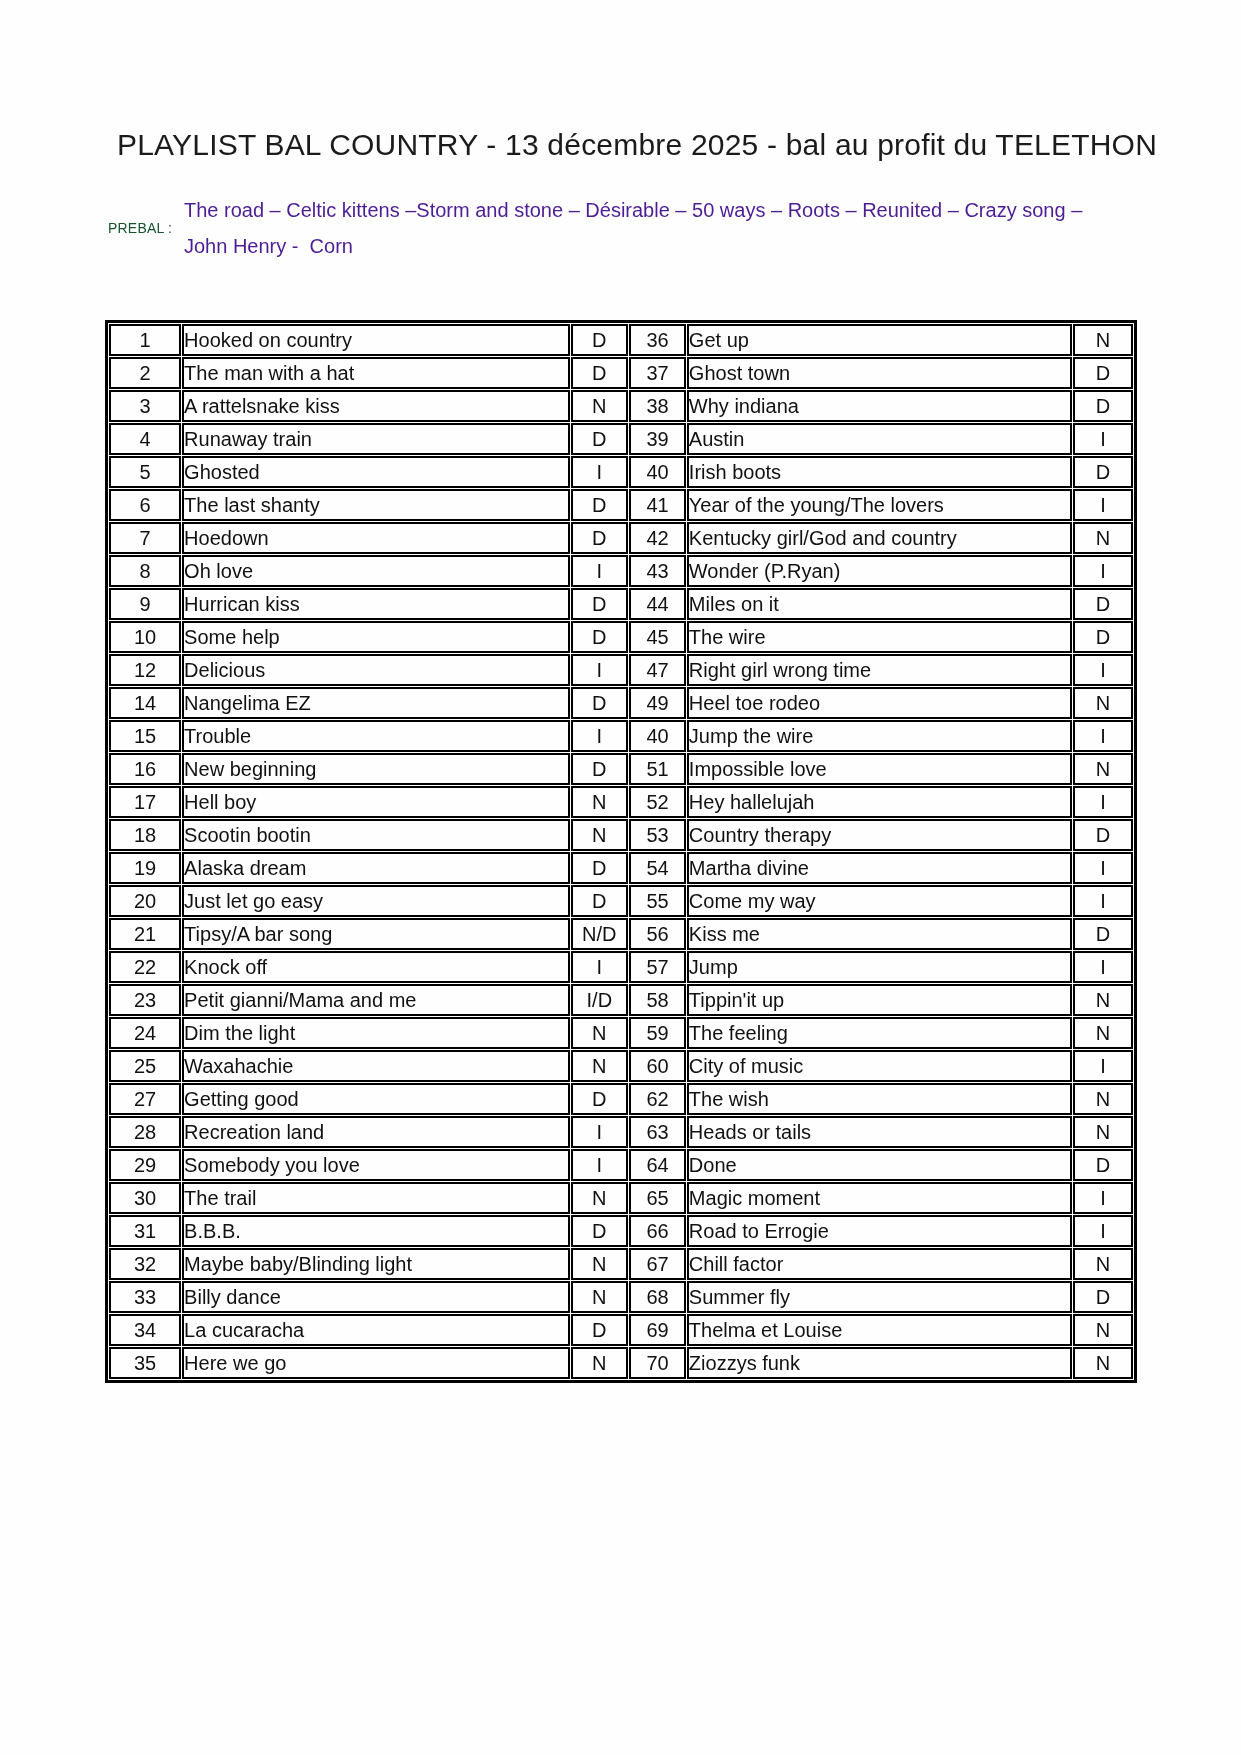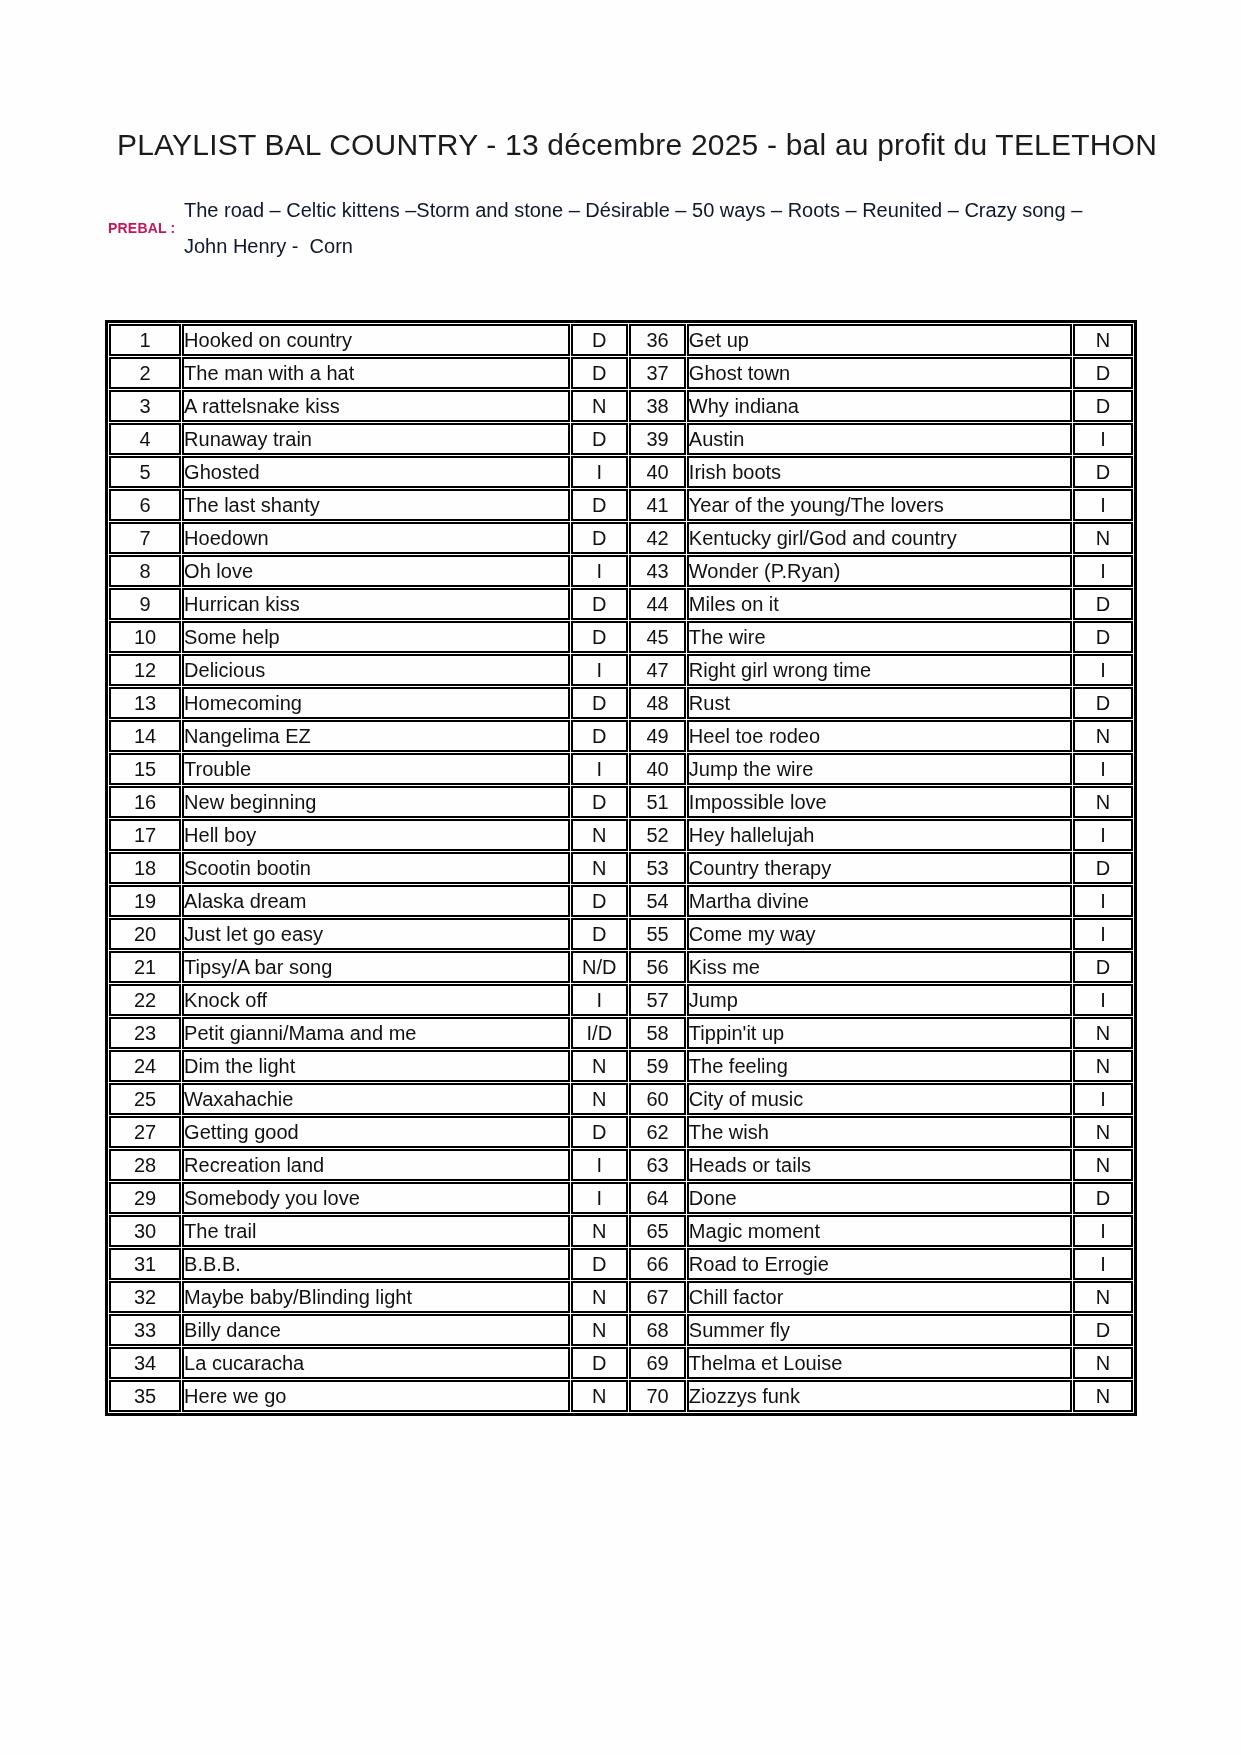--- a/index.html
+++ b/index.html
@@ -30,31 +30,31 @@
   }
   .prebal {
     display: flex;
     align-items: center;
     margin: 30px 0 0 108px;
     width: 1000px;
   }
   .prebal-label {
     flex: 0 0 76px;
     font-size: 14px;
-    font-weight: 700;
+    font-weight: 400;
     letter-spacing: 0.2px;
-    color: #be185d;
+    color: #14532d;
   }
   .prebal-text {
     margin: 0;
     width: 908px;
     font-size: 20px;
     line-height: 36px;
     white-space: pre-wrap;
-    color: #0f172a;
+    color: #4c1d95;
   }
   table.playlist {
     margin: 56px 0 0 105px;
     border-collapse: separate;
     border-spacing: 1px;
     border: 3px solid #000;
     table-layout: fixed;
     width: 1032px;
   }
   table.playlist td {
@@ -176,28 +176,20 @@
         </tr>
         <tr>
           <td class="td-num">12</td>
           <td class="td-title">Delicious</td>
           <td class="td-type">I</td>
           <td class="td-num">47</td>
           <td class="td-title">Right girl wrong time</td>
           <td class="td-type">I</td>
         </tr>
         <tr>
-          <td class="td-num">13</td>
-          <td class="td-title">Homecoming</td>
-          <td class="td-type">D</td>
-          <td class="td-num">48</td>
-          <td class="td-title">Rust</td>
-          <td class="td-type">D</td>
-        </tr>
-        <tr>
           <td class="td-num">14</td>
           <td class="td-title">Nangelima EZ</td>
           <td class="td-type">D</td>
           <td class="td-num">49</td>
           <td class="td-title">Heel toe rodeo</td>
           <td class="td-type">N</td>
         </tr>
         <tr>
           <td class="td-num">15</td>
           <td class="td-title">Trouble</td>

